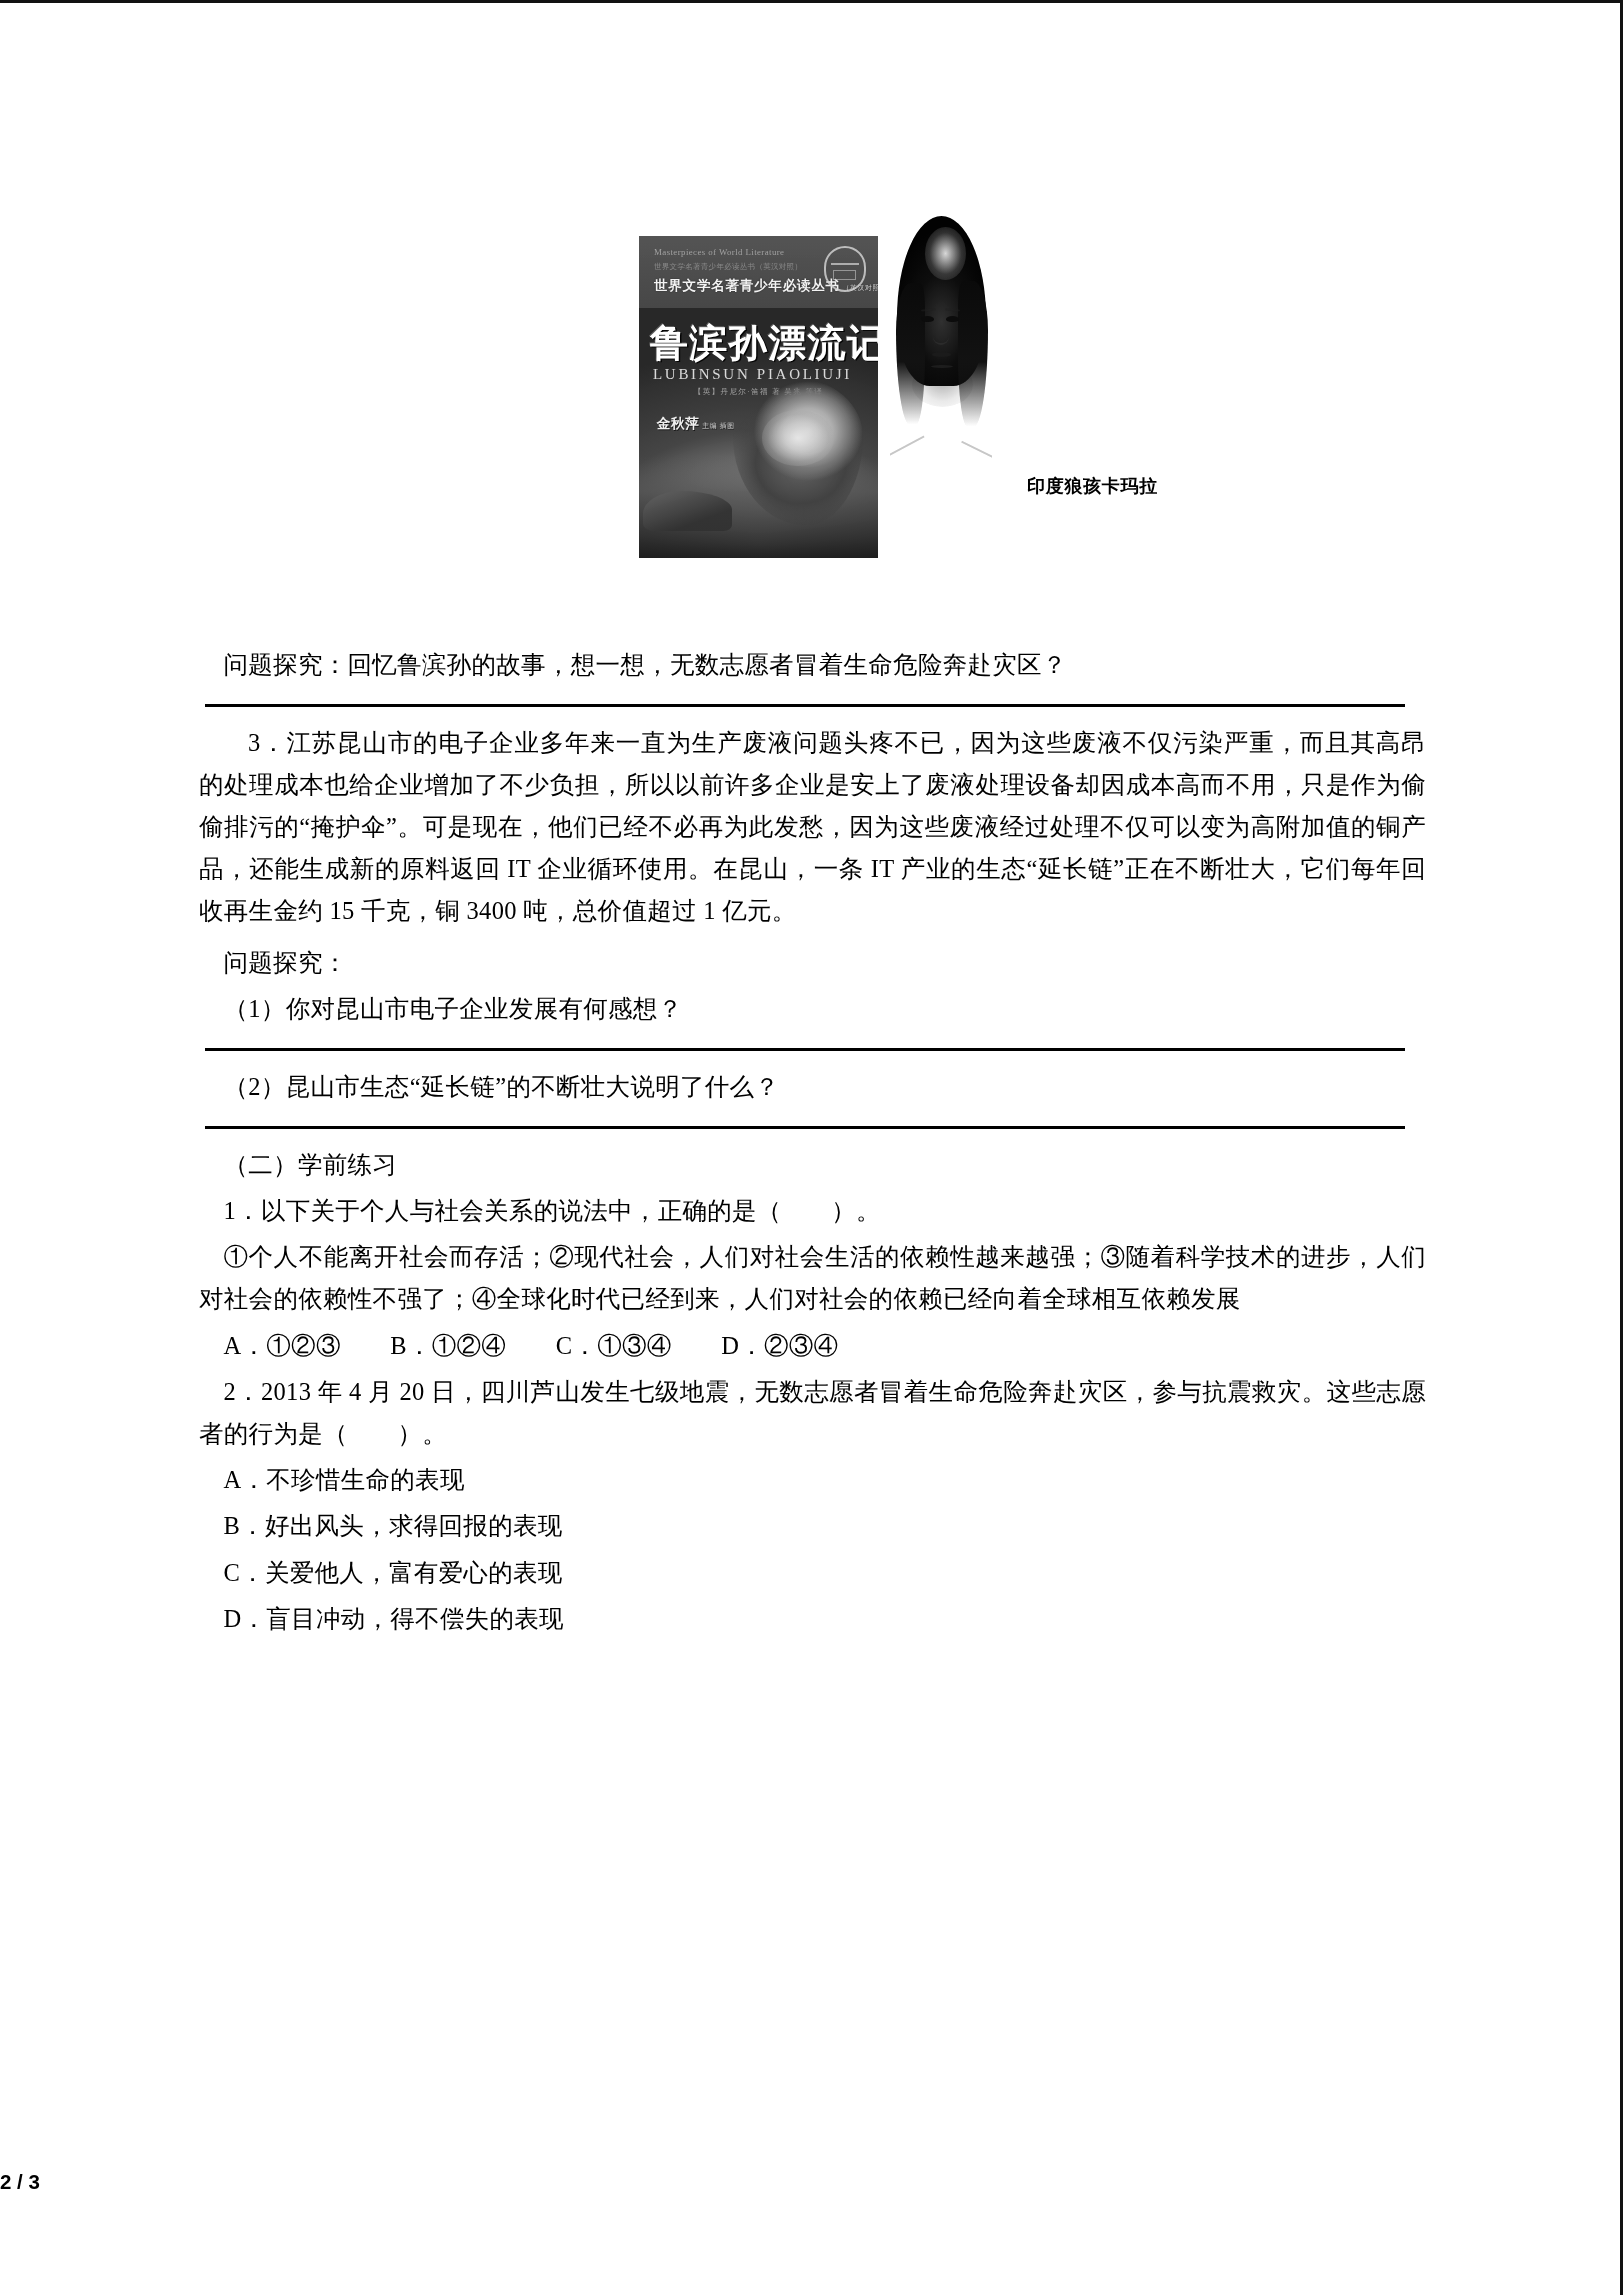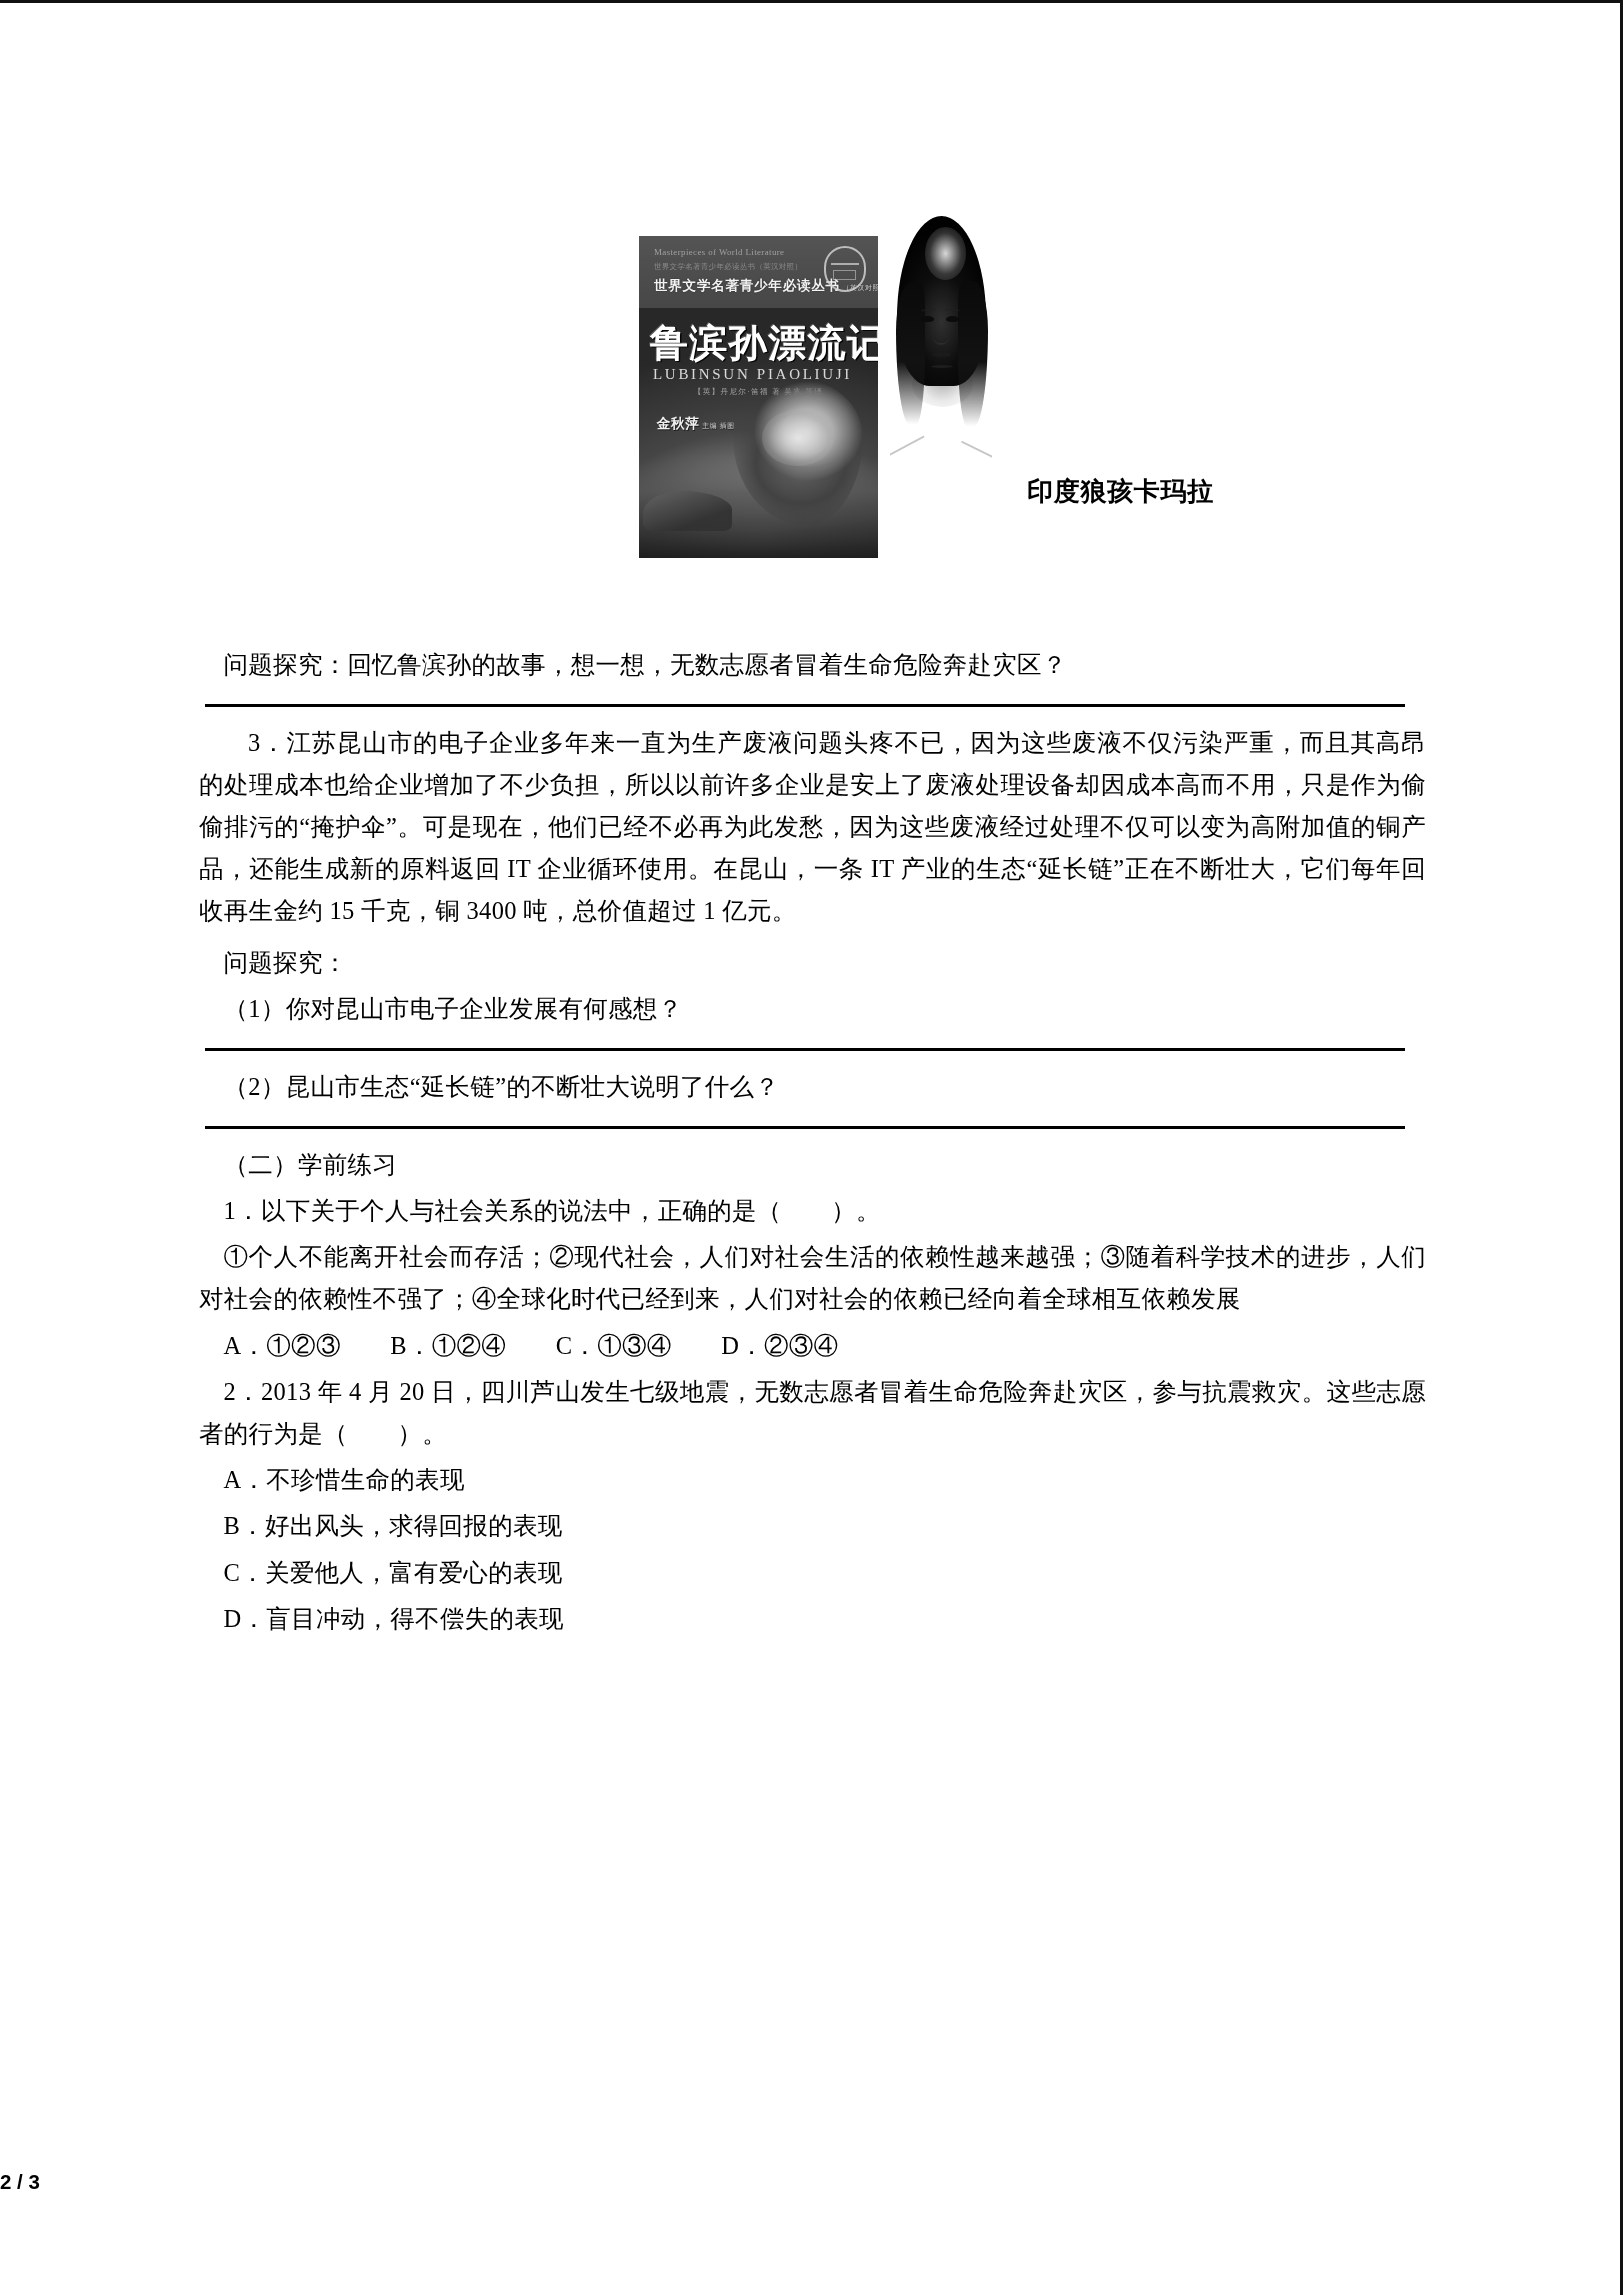--- a/index.html
+++ b/index.html
@@ -195,21 +195,21 @@
   }
   .wp-collar2{
     position:absolute;right:2.7px;bottom:31px;width:40px;height:48px;
     border-top:2px solid #b9b3a8;
     transform:rotate(26deg);opacity:.8;
   }
   .caption{
     position:absolute;
     left:828px;
     top:273px;
-    font-size:26px;
+    font-size:18px;
     font-weight:bold;
     letter-spacing:0.7px;
     white-space:nowrap;
     font-family:"Liberation Sans","DejaVu Sans",sans-serif;
   }
 
   
   p.t{
     margin:0 0 4.1px 0;
     font-size:24.5px;

